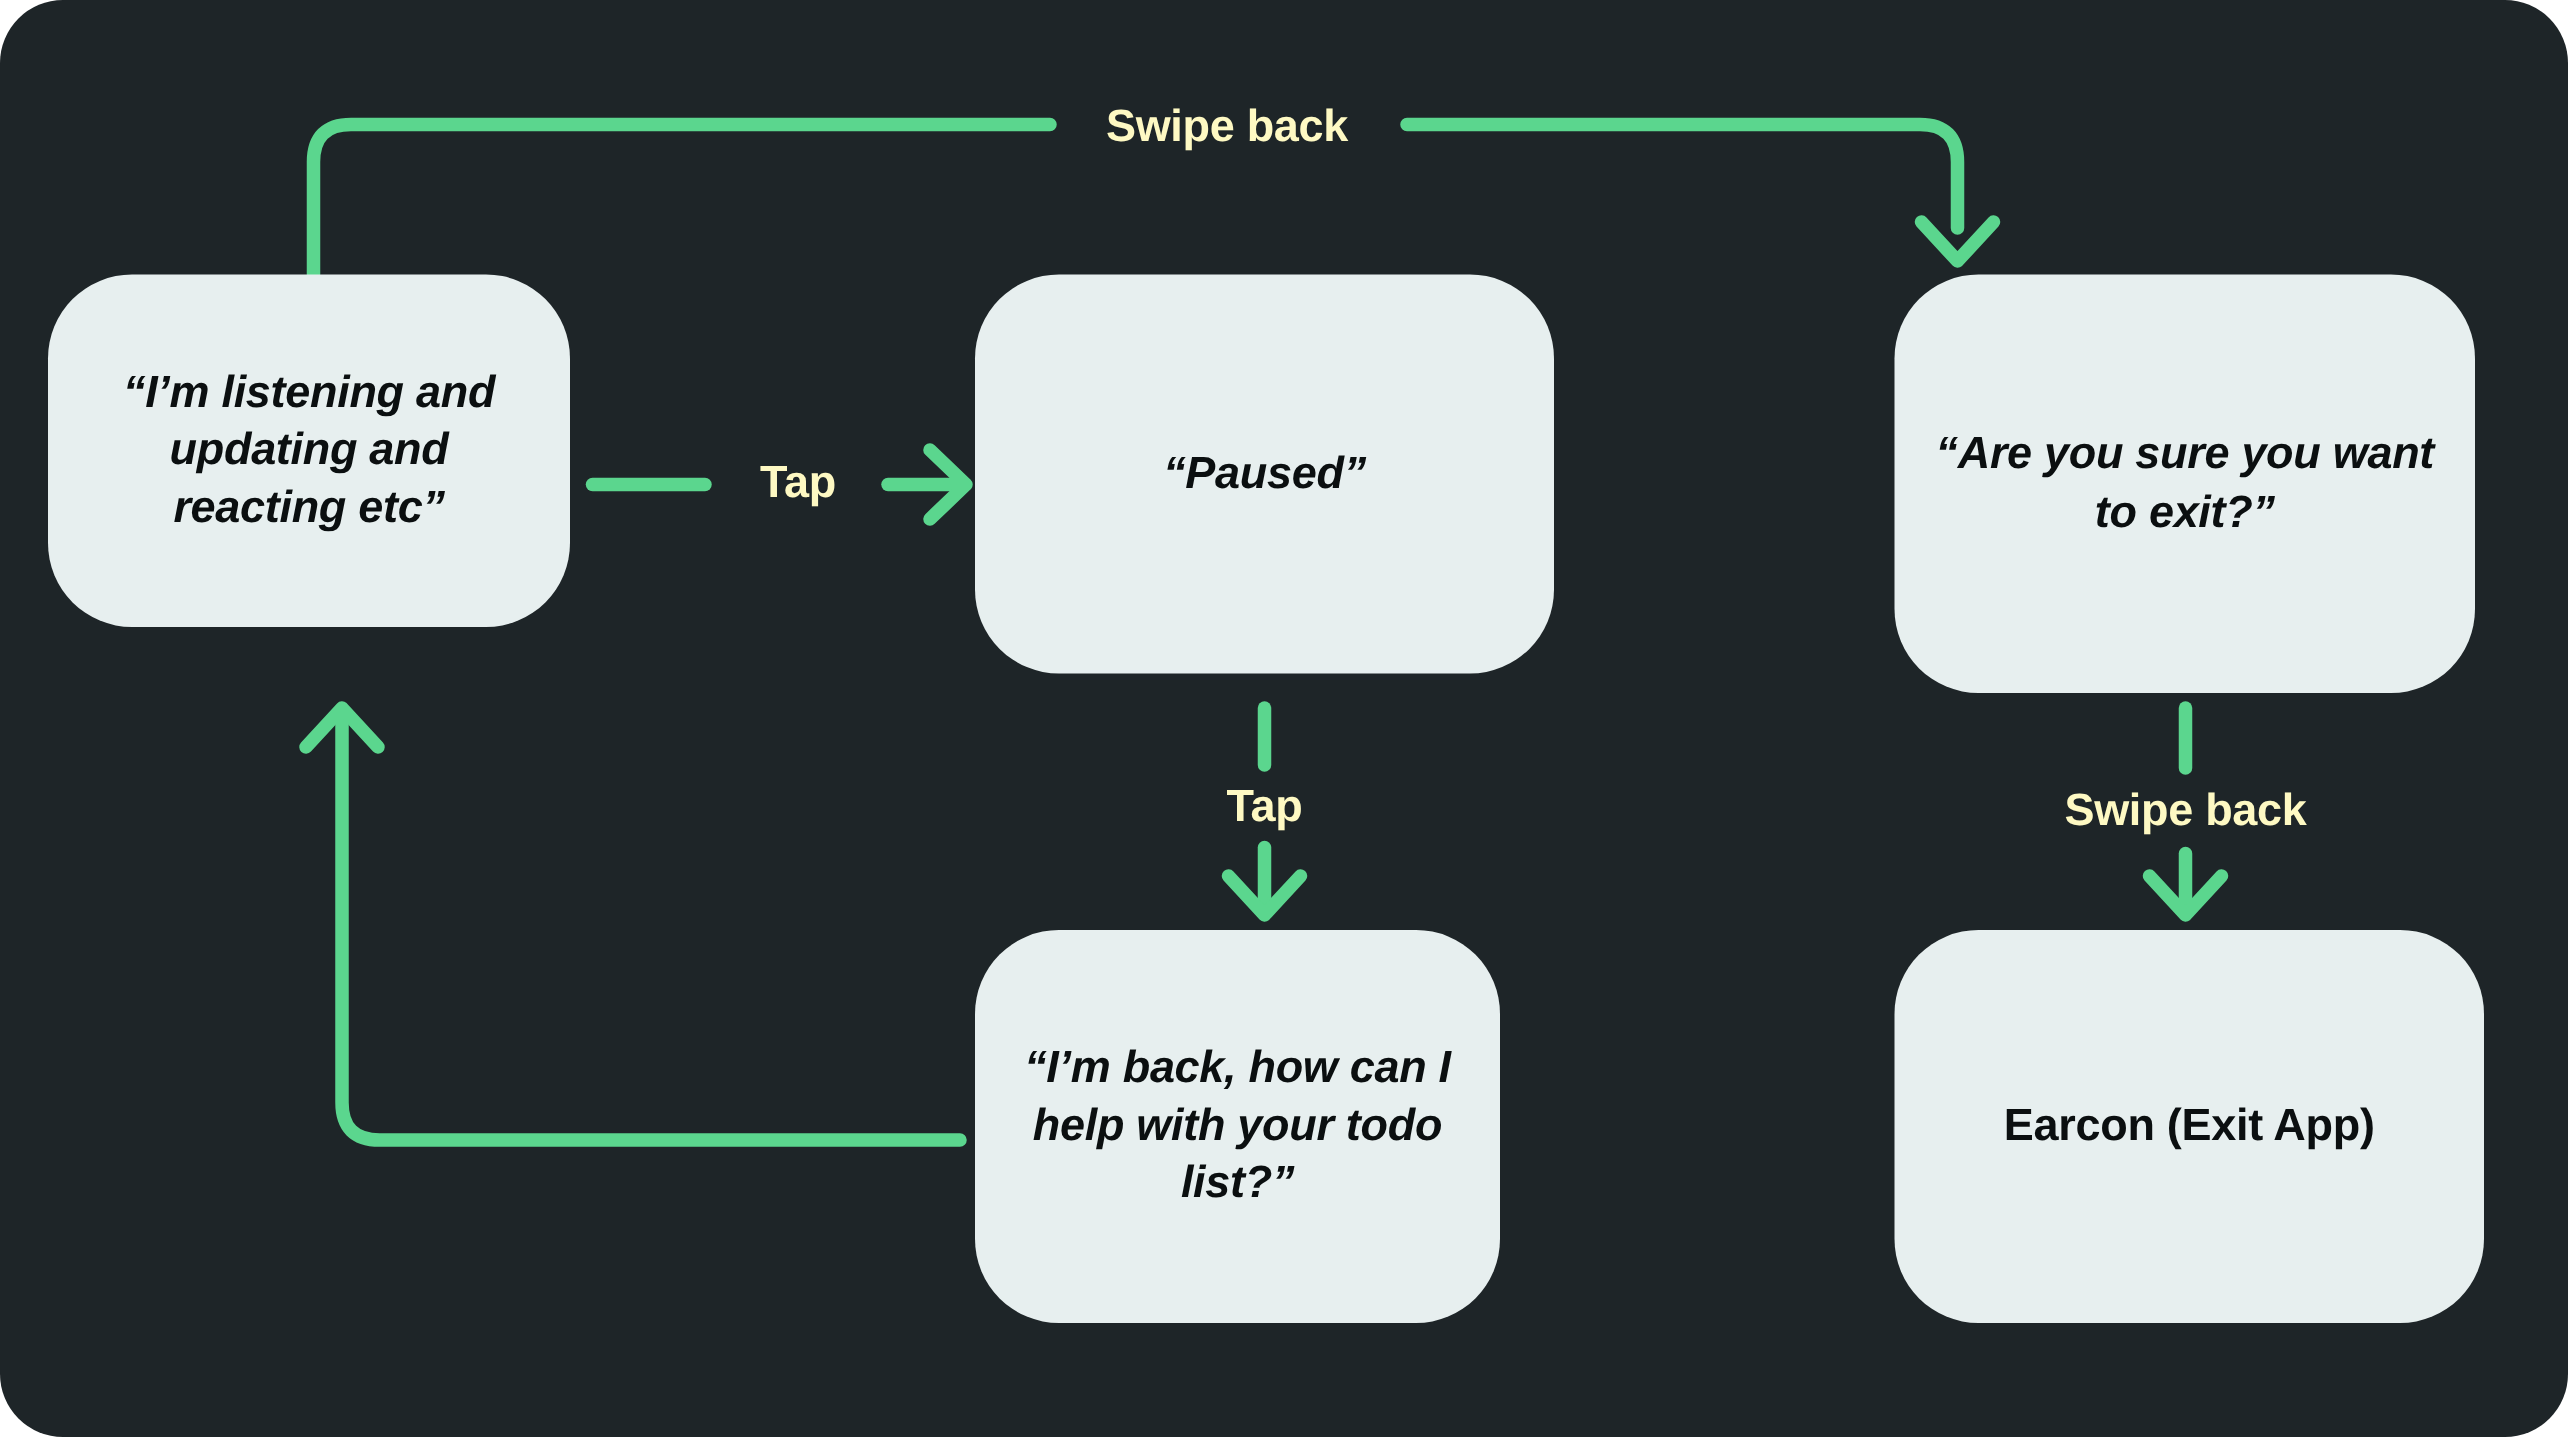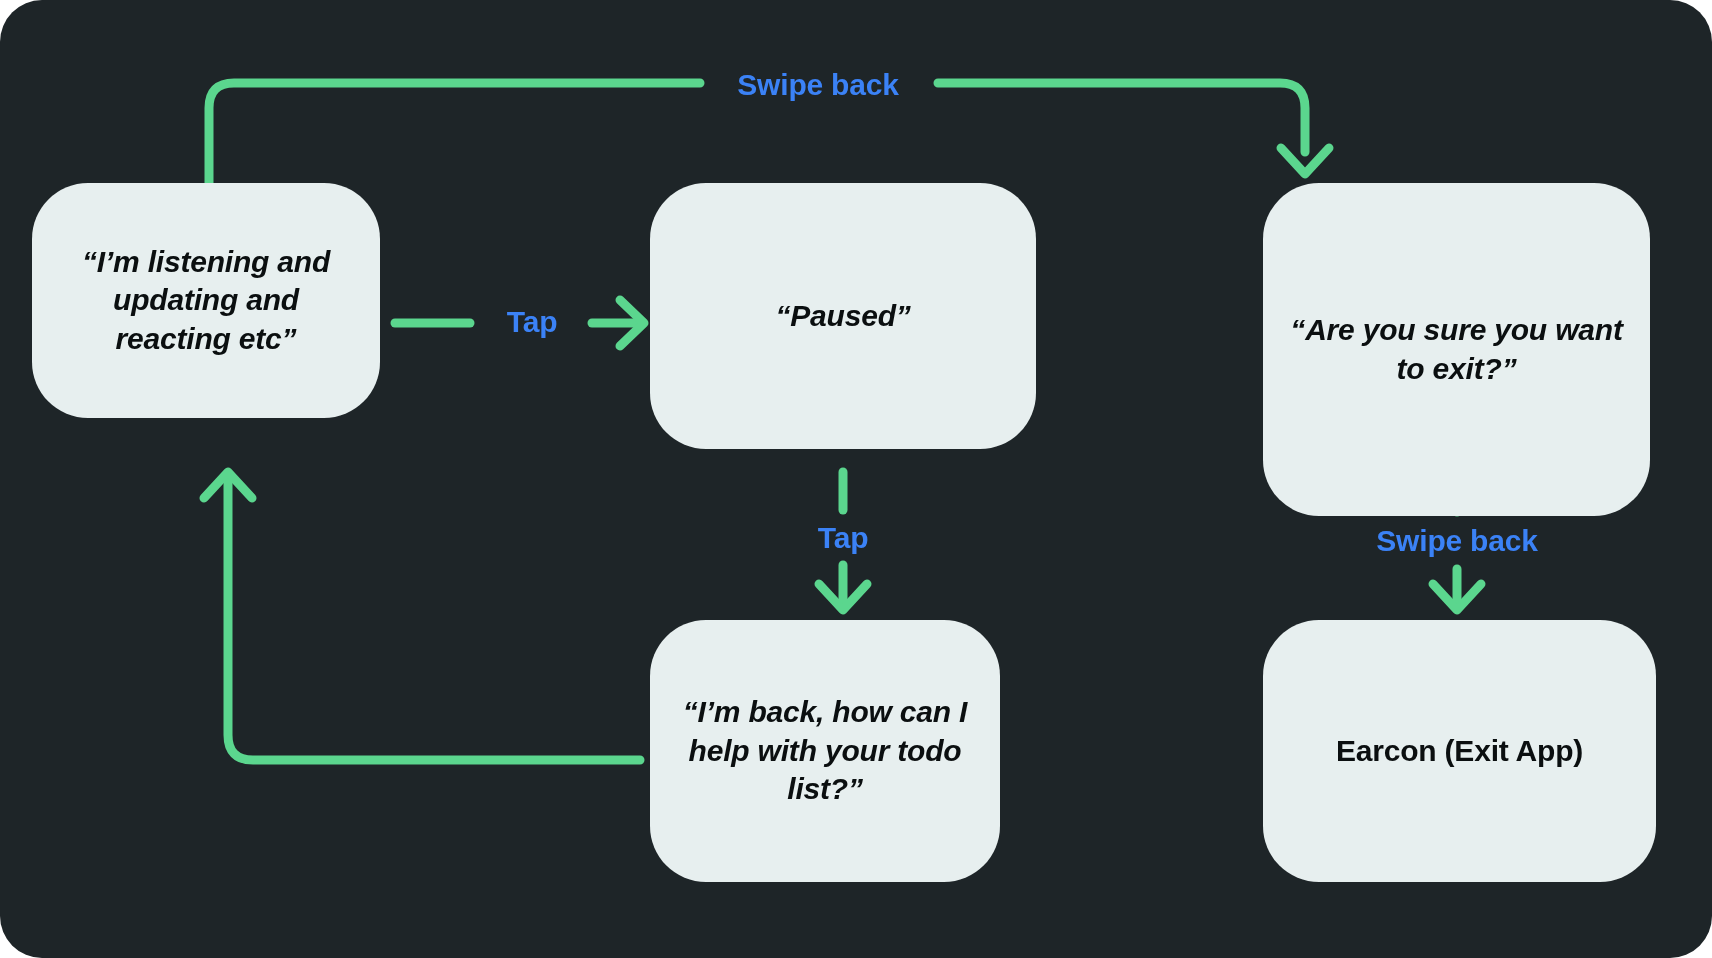--- a/index.html
+++ b/index.html
@@ -49,35 +49,35 @@
     text-align: center;
     padding: 0 26px;
     letter-spacing: -0.2px;
     white-space: pre-line;
   }
   .node-label.plain {
     font-style: normal;
   }
   .edge-label {
     position: absolute;
-    color: #3b82f6;
+    color: #fef9c3;
     font-family: "Liberation Sans", sans-serif;
     font-weight: bold;
     font-style: normal;
     font-size: 30px;
     letter-spacing: -0.2px;
     white-space: nowrap;
     transform: translate(-50%, -50%);
     text-align: center;
   }
 
   
   #node-listening  { left: 32px;   top: 183px; width: 348px; height: 235px; }
   #node-paused     { left: 650px;  top: 183px; width: 386px; height: 266px; }
-  #node-confirm    { left: 1263px; top: 183px; width: 387px; height: 333px; }
+  #node-confirm    { left: 1263px; top: 183px; width: 387px; height: 279px; }
   #node-back       { left: 650px;  top: 620px; width: 350px; height: 262px; }
   #node-earcon     { left: 1263px; top: 620px; width: 393px; height: 262px; }
 
   
   #label-swipe-top   { left: 818px;  top: 85px;  }
   #label-tap-right   { left: 532px;  top: 322px; }
   #label-tap-down    { left: 843px;  top: 538px; }
   #label-swipe-right { left: 1457px; top: 541px; }
 </style>
 </head>

